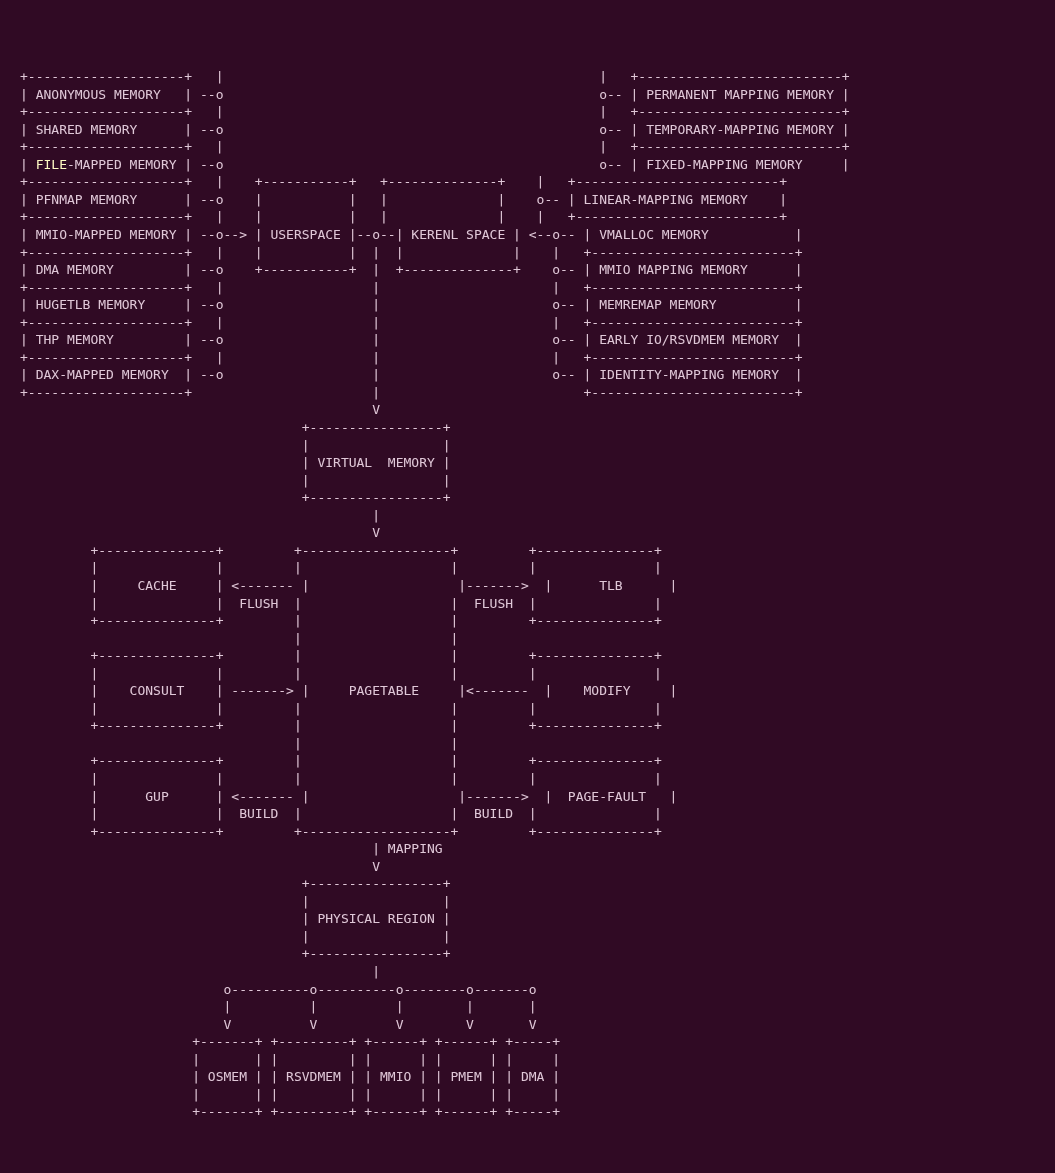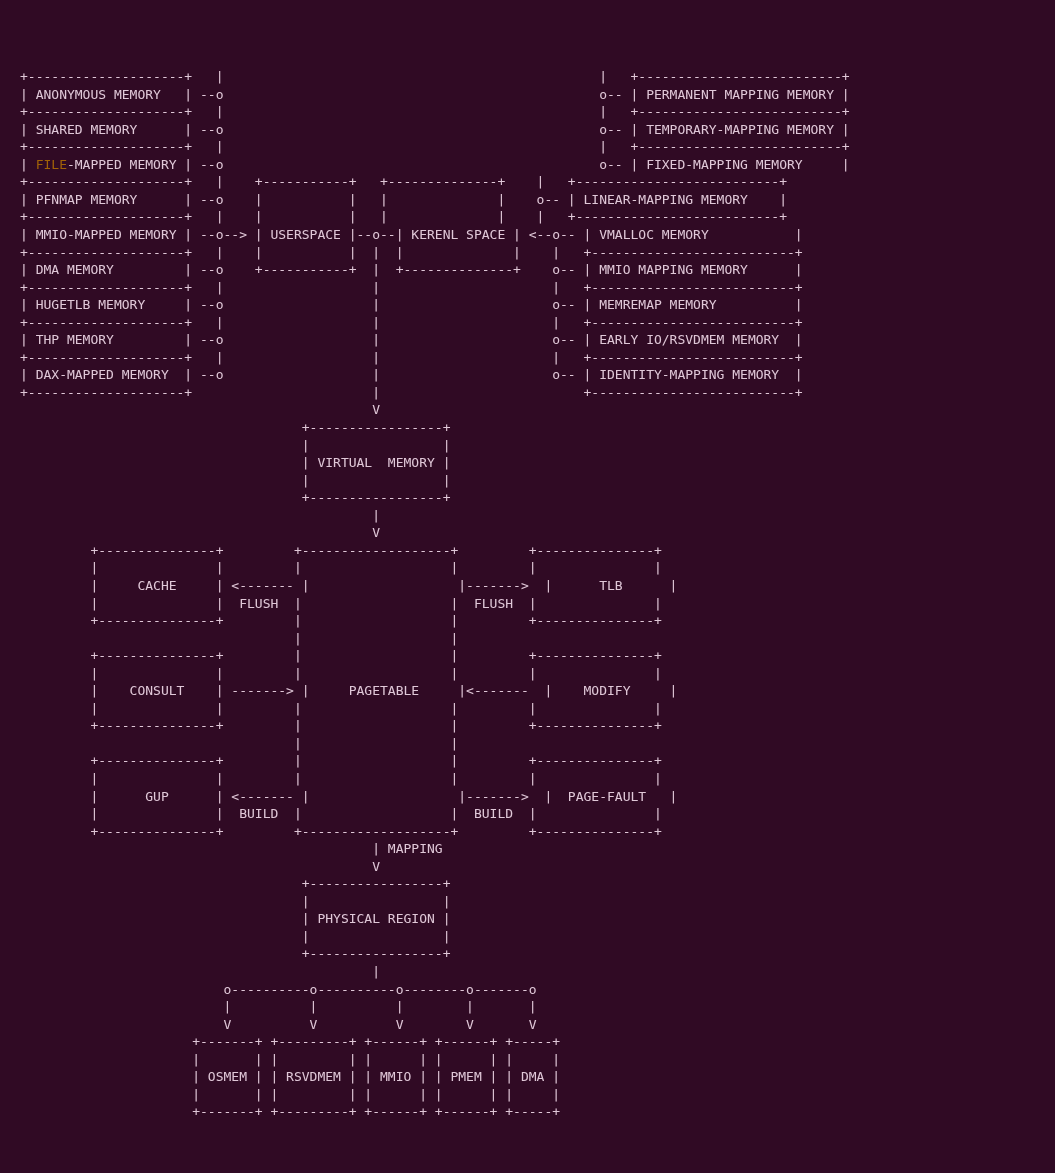--- a/index.html
+++ b/index.html
@@ -6,21 +6,21 @@
     background-color: #300a24;
     color: #e0c8d8;
     font-family: "Courier New", Courier, monospace;
     font-size: 13px;
     line-height: 1.35;
     margin: 0;
     padding: 20px;
     white-space: pre;
   }
   .hl {
-    color: #a16207;
+    color: #fef9c3;
   }
 </style>
 </head>
 <body>
 
 <pre id="diagram">+--------------------+   |                                                |   +--------------------------+
 | ANONYMOUS MEMORY   | --o                                                o-- | PERMANENT MAPPING MEMORY |
 +--------------------+   |                                                |   +--------------------------+
 | SHARED MEMORY      | --o                                                o-- | TEMPORARY-MAPPING MEMORY |
 +--------------------+   |                                                |   +--------------------------+

